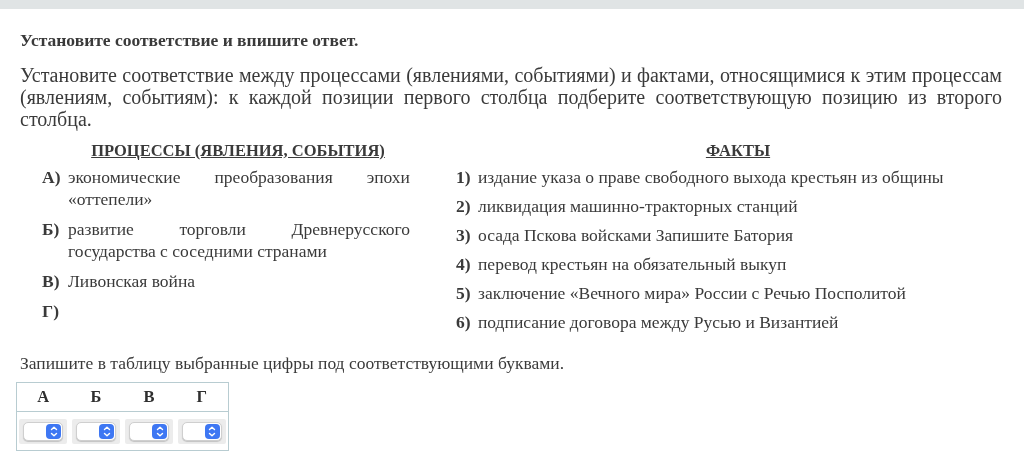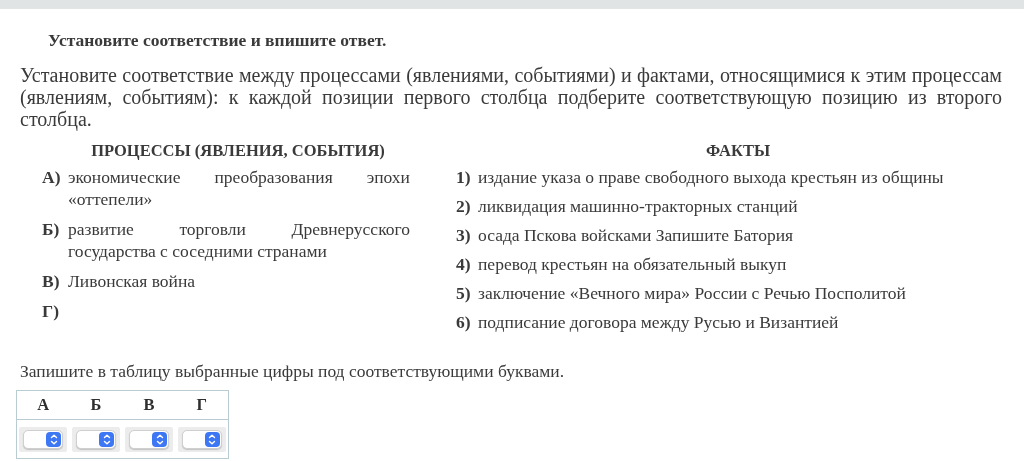--- a/index.html
+++ b/index.html
@@ -7,47 +7,47 @@
   body {
     width: 1024px; height: 461px;
     background: #ffffff;
     color: #3a3a3a;
     font-family: "Liberation Serif", "DejaVu Serif", serif;
     overflow: hidden;
   }
   .top-strip { width: 100%; height: 9px; background: #e0e4e5; }
   .content { padding: 0 22px 0 20px; }
 
-  .title { font-size: 17.5px; font-weight: bold; margin-top: 20px; line-height: 22px; margin-left: 28px; }
+  .title { font-size: 17.5px; font-weight: bold; margin-top: 20px; line-height: 22px; }
 
   .instructions {
     margin-top: 13px; font-size: 20px; line-height: 22px;
     text-align: justify;
   }
 
   .match-area { display: flex; margin-top: 10px; }
   .col-left  { width: 390px; flex: 0 0 390px; }
   .col-right { width: 564px; flex: 0 0 564px; margin-left: 46px; }
 
   .col-header {
-    font-weight: bold; 
+    font-weight: bold; text-decoration: underline;
     text-align: center; font-size: 16.5px; line-height: 22px;
     margin-bottom: 4px;
   }
   .col-left .col-header { padding-left: 46px; }
 
   .item { display: flex; font-size: 17.5px; line-height: 22px; margin-bottom: 8px; }
   .col-right .item { margin-bottom: 7px; }
   .item-label { font-weight: bold; flex: 0 0 26px; }
   .col-left .item { padding-left: 22px; }
   .col-left .item-text { flex: 1; text-align: justify; }
   .col-right .item-label { flex: 0 0 22px; }
   .col-right .item-text { flex: 1; }
 
-  .write-note { margin-top: 20px; font-size: 17.5px; line-height: 22px; }
+  .write-note { margin-top: 12px; font-size: 17.5px; line-height: 22px; }
 
   .answer-table {
     margin: 8px 0 0 -4px;
     border-collapse: collapse;
     border: 1px solid #b8ccd1;
   }
   .answer-table tr.hdr { border-bottom: 1px solid #b8ccd1; }
   .answer-table th {
     width: 53px; height: 29px;
     font-size: 16.5px; font-weight: bold; text-align: center;

